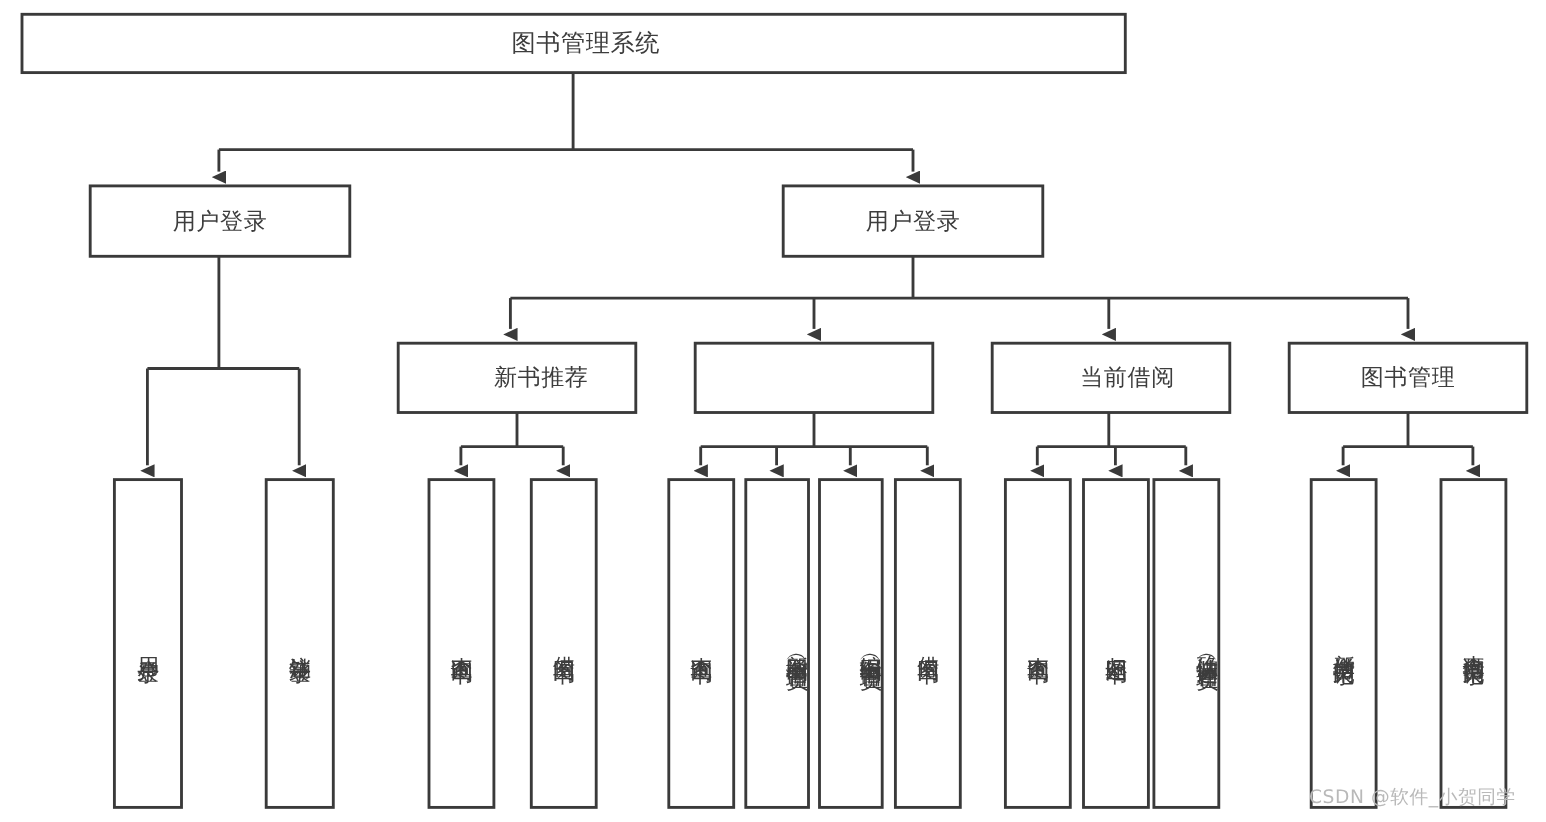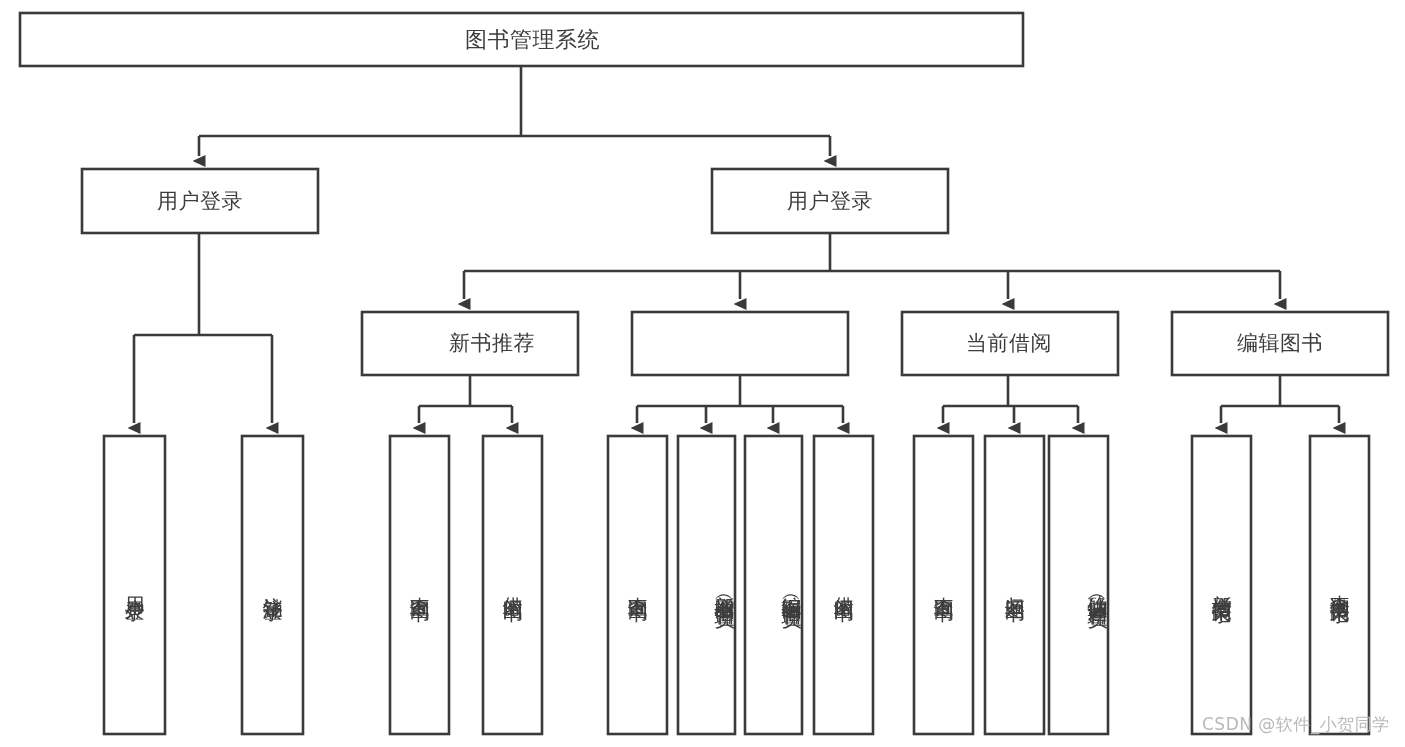--- a/index.html
+++ b/index.html
@@ -61,21 +61,20 @@
   .node-label.title-label {
     font-size: 22px;
   }
   .watermark {
     position: absolute;
     color: #b9b9b9;
     font-size: 17px;
     font-family: "DejaVu Sans", "Liberation Sans", sans-serif;
     white-space: nowrap;
     letter-spacing: 0.5px;
-    margin-left: 12px;
   }
 </style>
 </head>
 <body>
 
 <div id="diagram-root">
 
   <svg class="diagram-svg" viewBox="0 0 1405 747">
     <defs>
       <marker id="arrow" markerWidth="12" markerHeight="13" refX="1" refY="6.5" orient="auto" markerUnits="userSpaceOnUse">
@@ -147,22 +146,22 @@
     <path class="connector" d="M 1221 406 L 1221 423" marker-end="url(#arrow)"></path>
     <path class="connector" d="M 1339 406 L 1339 423" marker-end="url(#arrow)"></path>
   </svg>
 
   <div class="node-label title-label" style="left:20px; top:13px; width:1025px; height:53px;">图书管理系统</div>
 
   <div class="node-label" style="left:82px; top:169px; width:236px; height:64px;">用户登录</div>
   <div class="node-label" style="left:712px; top:169px; width:236px; height:64px;">用户登录</div>
 
   <div class="node-label" style="left:362px; top:312px; width:216px; height:63px;margin-left:22px;">新书推荐</div>
-  <div class="node-label" style="left:902px; top:312px; width:214px; height:63px;">当前借阅</div>
-  <div class="node-label" style="left:1172px; top:312px; width:216px; height:63px;">编辑图书</div>
+  <div class="node-label" style="left:902px; top:312px; width:214px; height:63px;padding-left:16px;">当前借阅</div>
+  <div class="node-label" style="left:1172px; top:312px; width:216px; height:63px;">图书管理</div>
 
   <div class="node-label vertical" style="left:104px; top:436px; width:61px; height:298px;">用户登录</div>
   <div class="node-label vertical" style="left:242px; top:436px; width:61px; height:298px;">注销登录</div>
   <div class="node-label vertical" style="left:390px; top:436px; width:59px; height:298px;">查询图书</div>
   <div class="node-label vertical" style="left:483px; top:436px; width:59px; height:298px;">借阅图书</div>
   <div class="node-label vertical" style="left:608px; top:436px; width:59px; height:298px;">查询图书</div>
   <div class="node-label vertical" style="left:678px; top:436px; width:57px; height:298px; align-items:flex-start; padding-top:8px; box-sizing:border-box;">新增图书（管理员）</div>
   <div class="node-label vertical" style="left:745px; top:436px; width:57px; height:298px; align-items:flex-start; padding-top:8px; box-sizing:border-box;">编辑图书（管理员）</div>
   <div class="node-label vertical" style="left:814px; top:436px; width:59px; height:298px;">借阅图书</div>
   <div class="node-label vertical" style="left:914px; top:436px; width:59px; height:298px;">查询图书</div>

